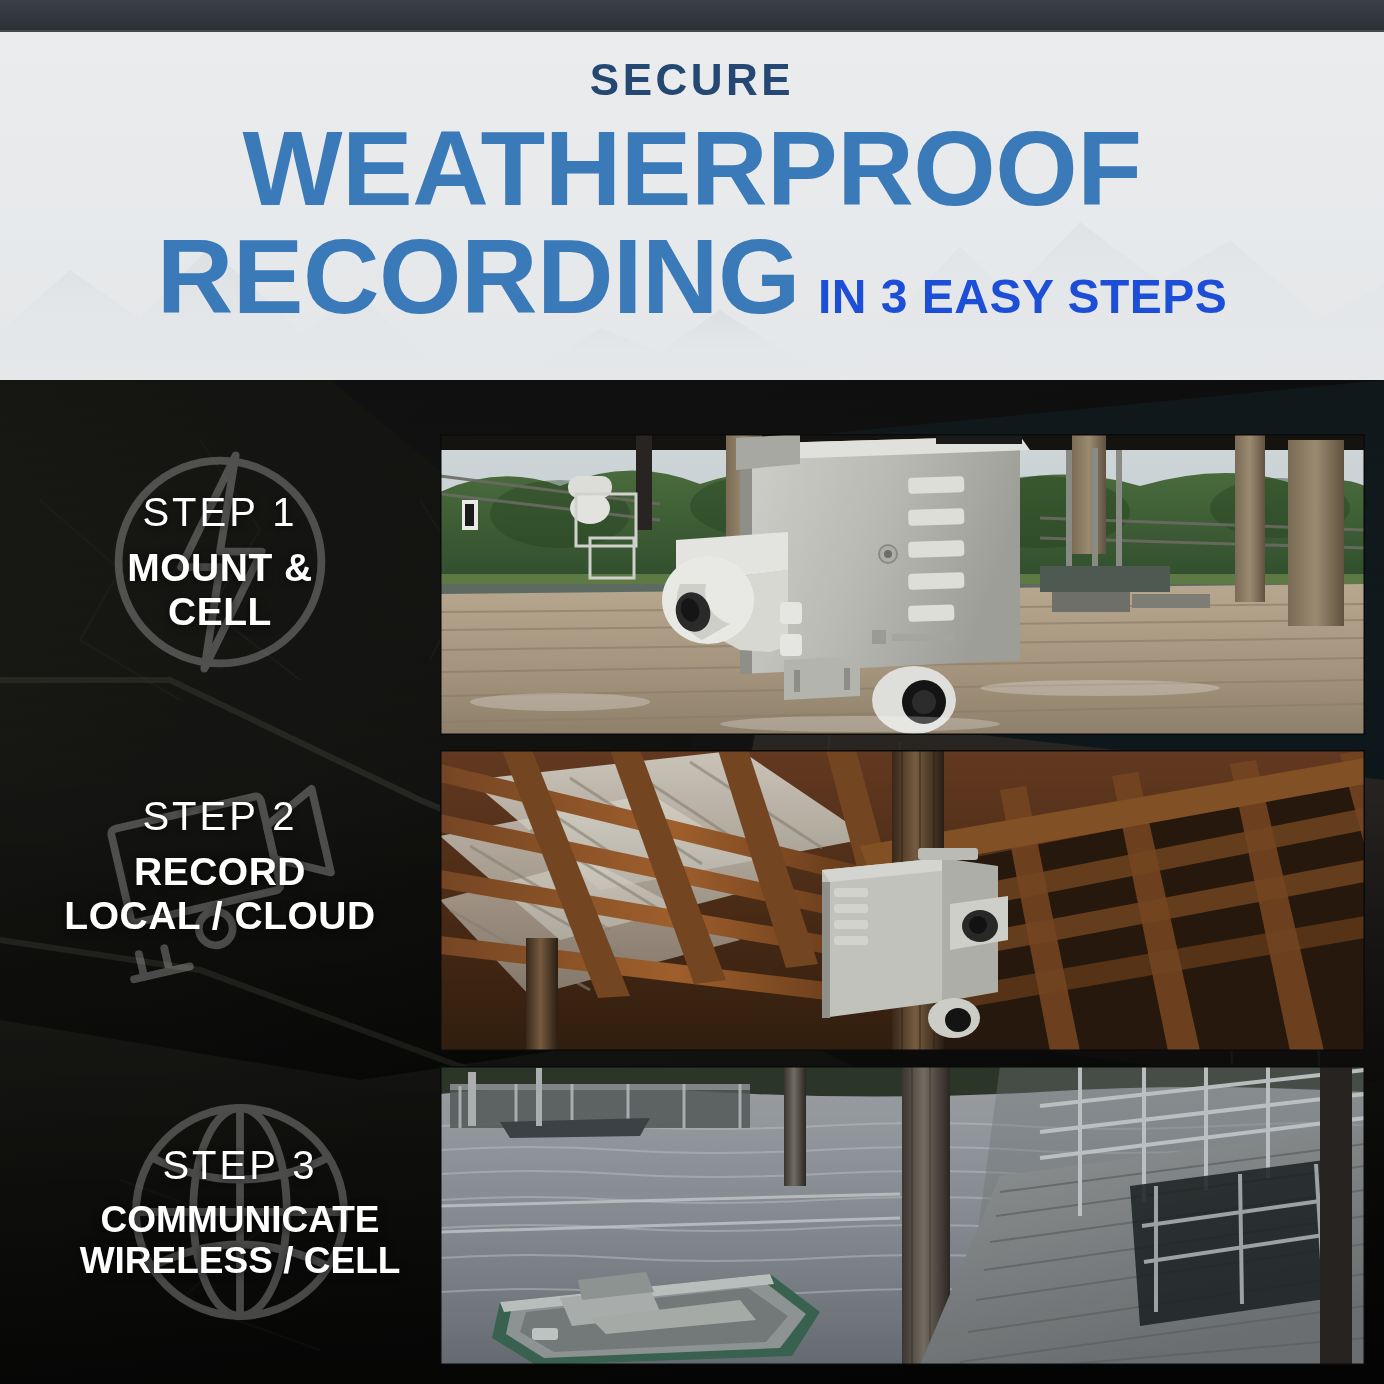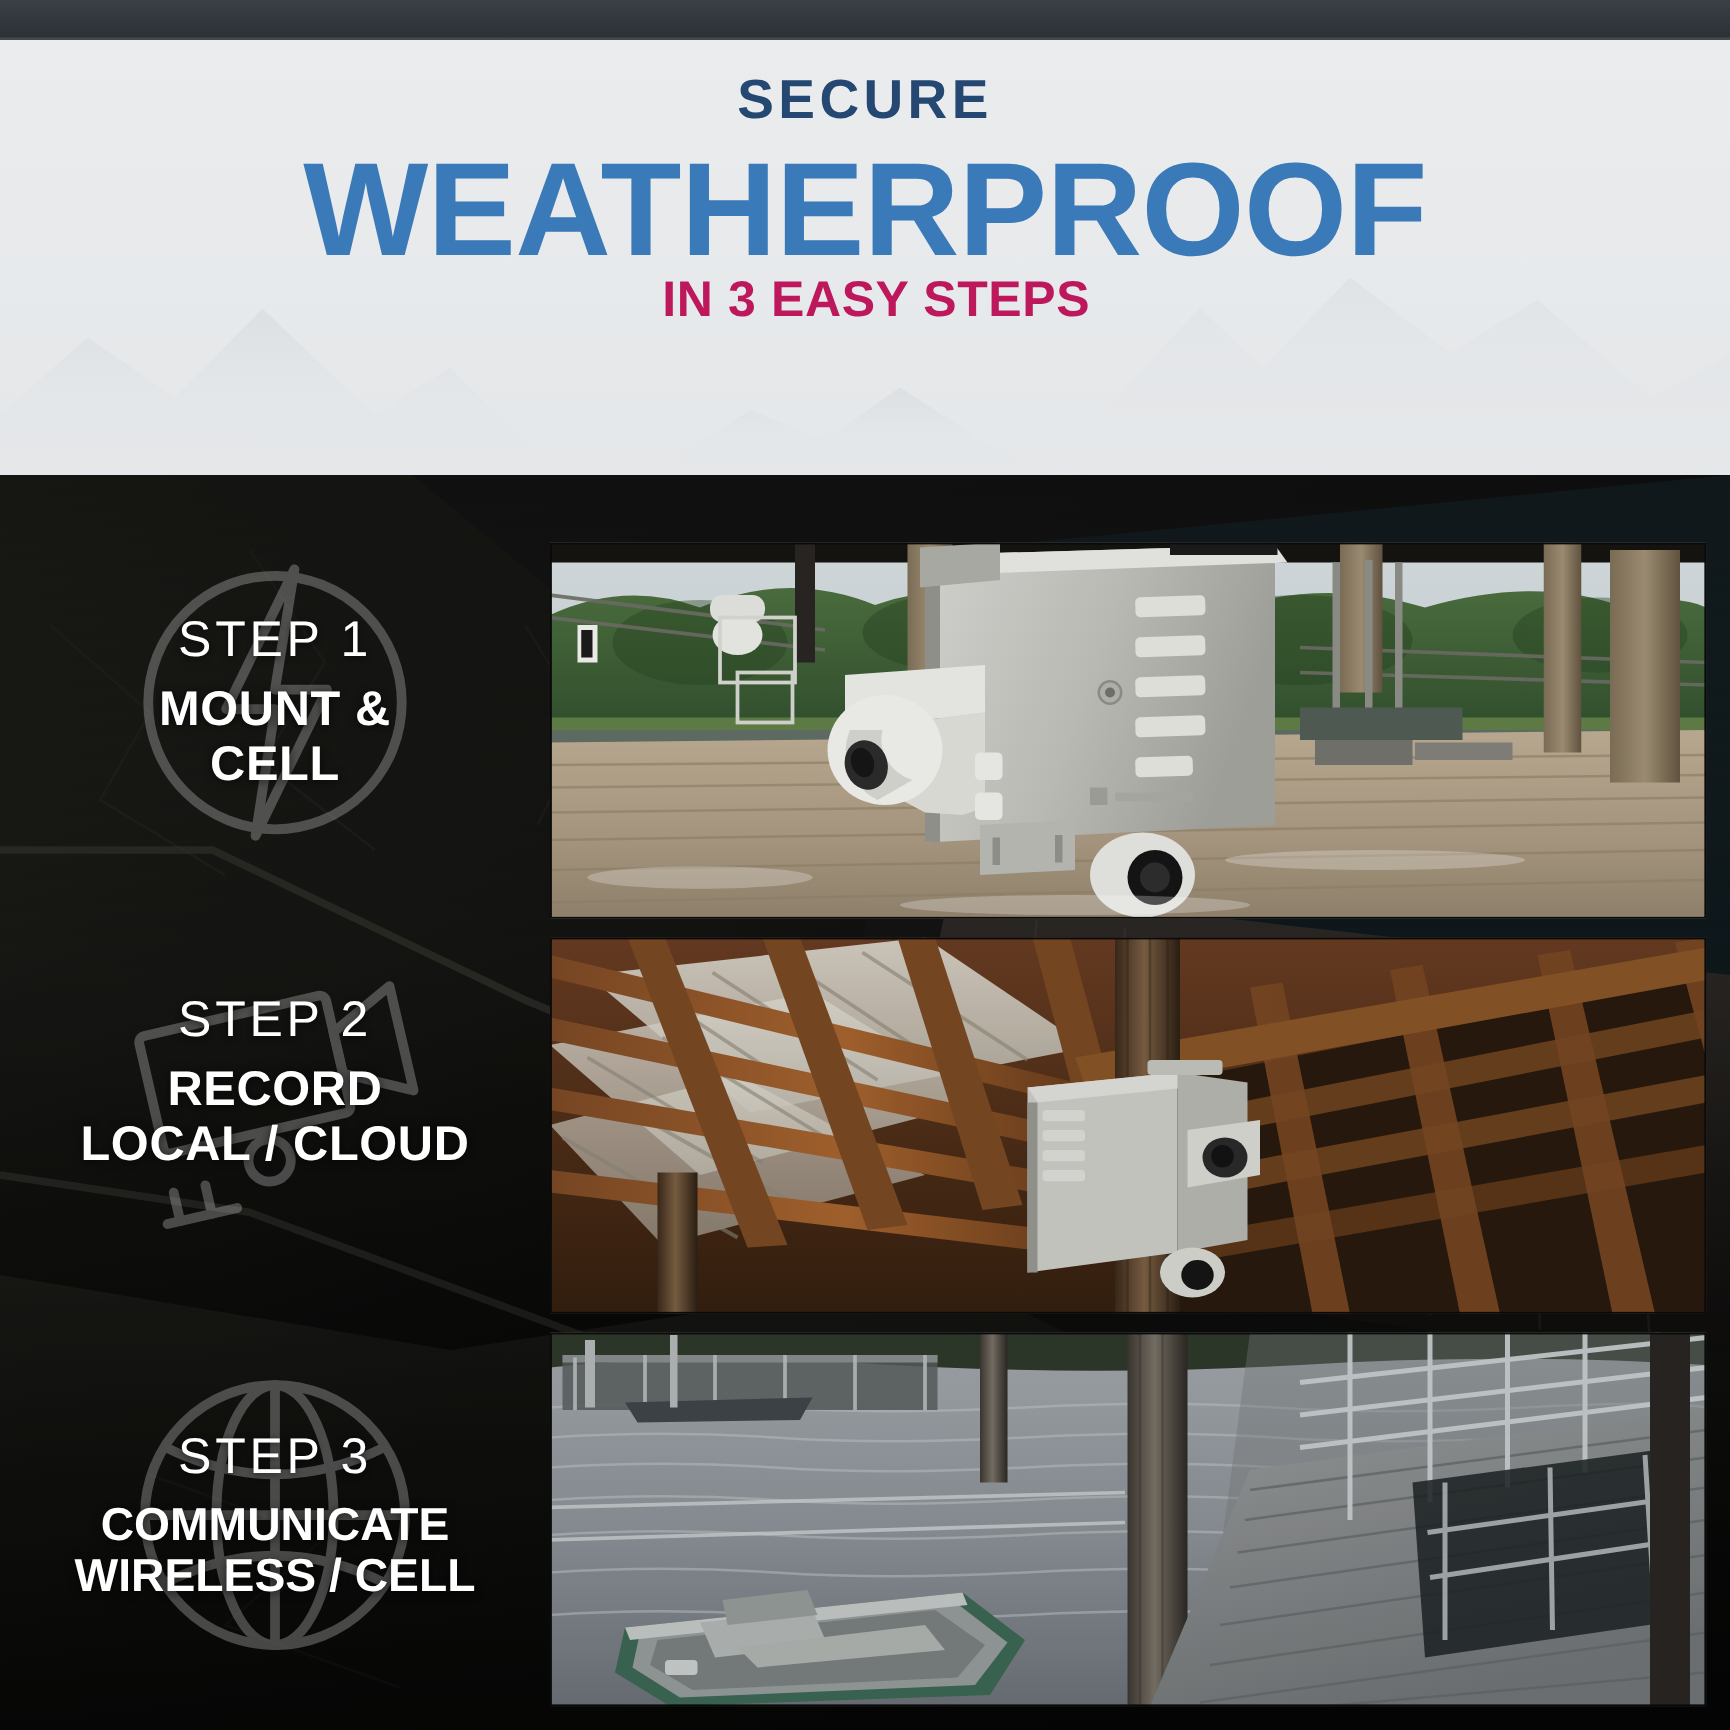--- a/index.html
+++ b/index.html
@@ -52,21 +52,21 @@
   }
   .line3{
     display:flex; align-items:baseline; white-space:nowrap;
     margin-top:-4px;
   }
   .line3 .big{
     color:#3a7ab8; font-size:106px; font-weight:800; line-height:1.06;
     letter-spacing:-0.5px;
   }
   .line3 .tail{
-    color:#be185d; font-size:40px; font-weight:700; letter-spacing:0.5px;
+    color:#1d4ed8; font-size:48px; font-weight:700; letter-spacing:0.5px;
     margin-left:18px; line-height:1;
   }
 
   
   .body-area{
     position:absolute; left:0; top:380px; width:1384px; height:1004px;
     overflow:hidden;
     background:#151311;
   }
   .bg-photo{ position:absolute; inset:0; }
@@ -75,21 +75,21 @@
   
   .steps{
     position:absolute; left:0; top:0; width:440px; height:1004px;
   }
   .step{
     position:absolute; left:0; width:440px;
     display:flex; flex-direction:column; align-items:center; justify-content:center;
   }
   .step-1{ top:22px;  height:320px; }
   .step-2{ top:326px; height:320px; }
-  .step-3{ top:662px; height:340px; }
+  .step-3{ top:662px; height:340px;margin-left:20px; }
 
   .step-icon{
     position:absolute; left:50%; top:50%;
     transform:translate(-50%,-50%);
     width:260px; height:260px;
     opacity:.30;
     pointer-events:none;
   }
   .step-icon svg{ width:100%; height:100%; display:block; }
 
@@ -149,20 +149,21 @@
         <path d="M0,348 L0,300 L70,238 L140,286 L210,215 L300,300 L360,262 L430,330 L470,348 Z" fill="url(#mg2)"></path>
         <path d="M840,348 L880,300 L960,214 L1010,262 L1080,190 L1160,250 L1230,208 L1320,286 L1384,252 L1384,348 Z" fill="url(#mg)"></path>
         <path d="M520,348 L600,296 L660,320 L720,278 L800,330 L860,348 Z" fill="url(#mg2)"></path>
       </svg>
     </div>
 
     <div class="hdr-inner">
       <div class="kicker">SECURE</div>
       <div class="bigline">WEATHERPROOF</div>
       <div class="line3">
+        <span class="big">RECORDING</span>
         <span class="tail">IN 3 EASY STEPS</span>
       </div>
     </div>
   </div>
 
   <div class="body-area">
 
     <div class="bg-photo">
       <svg viewBox="0 0 1384 1004" preserveAspectRatio="none">
         <defs>

